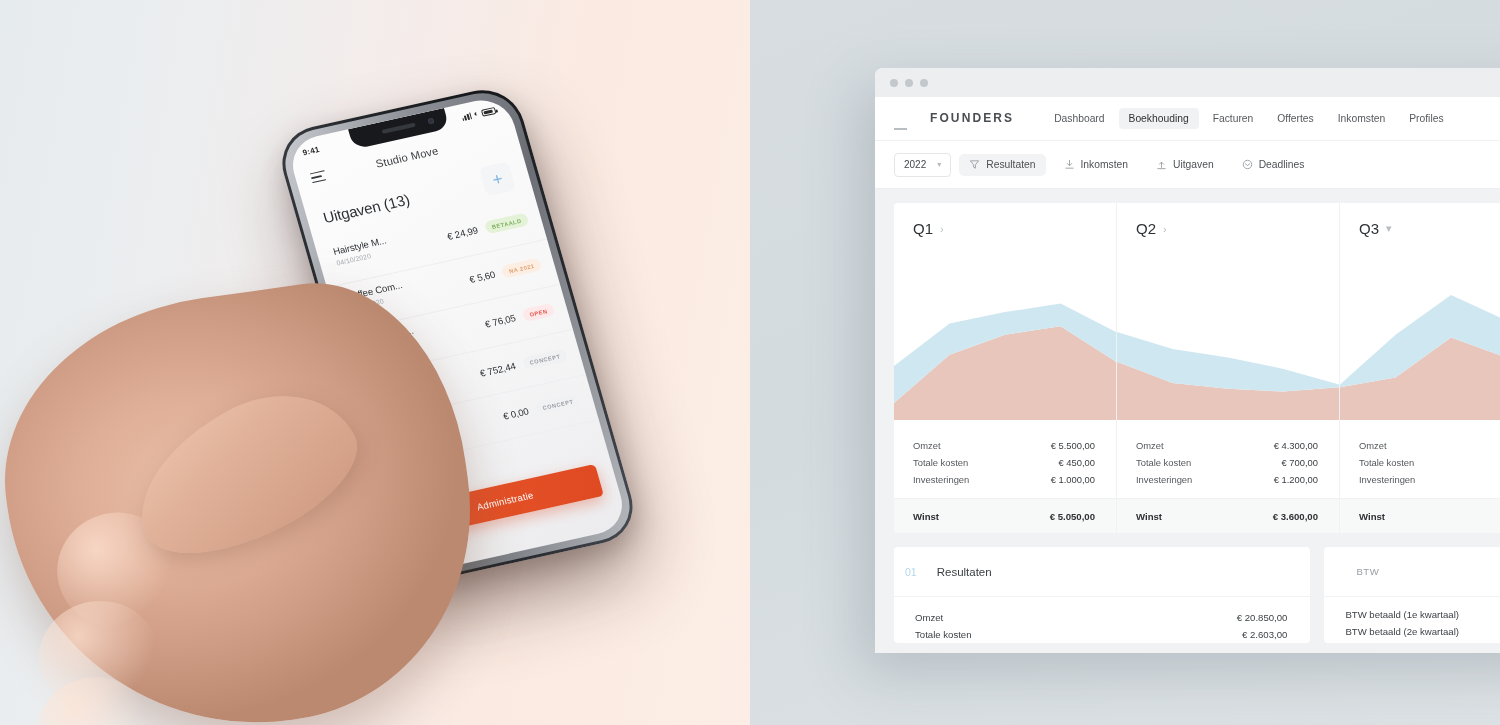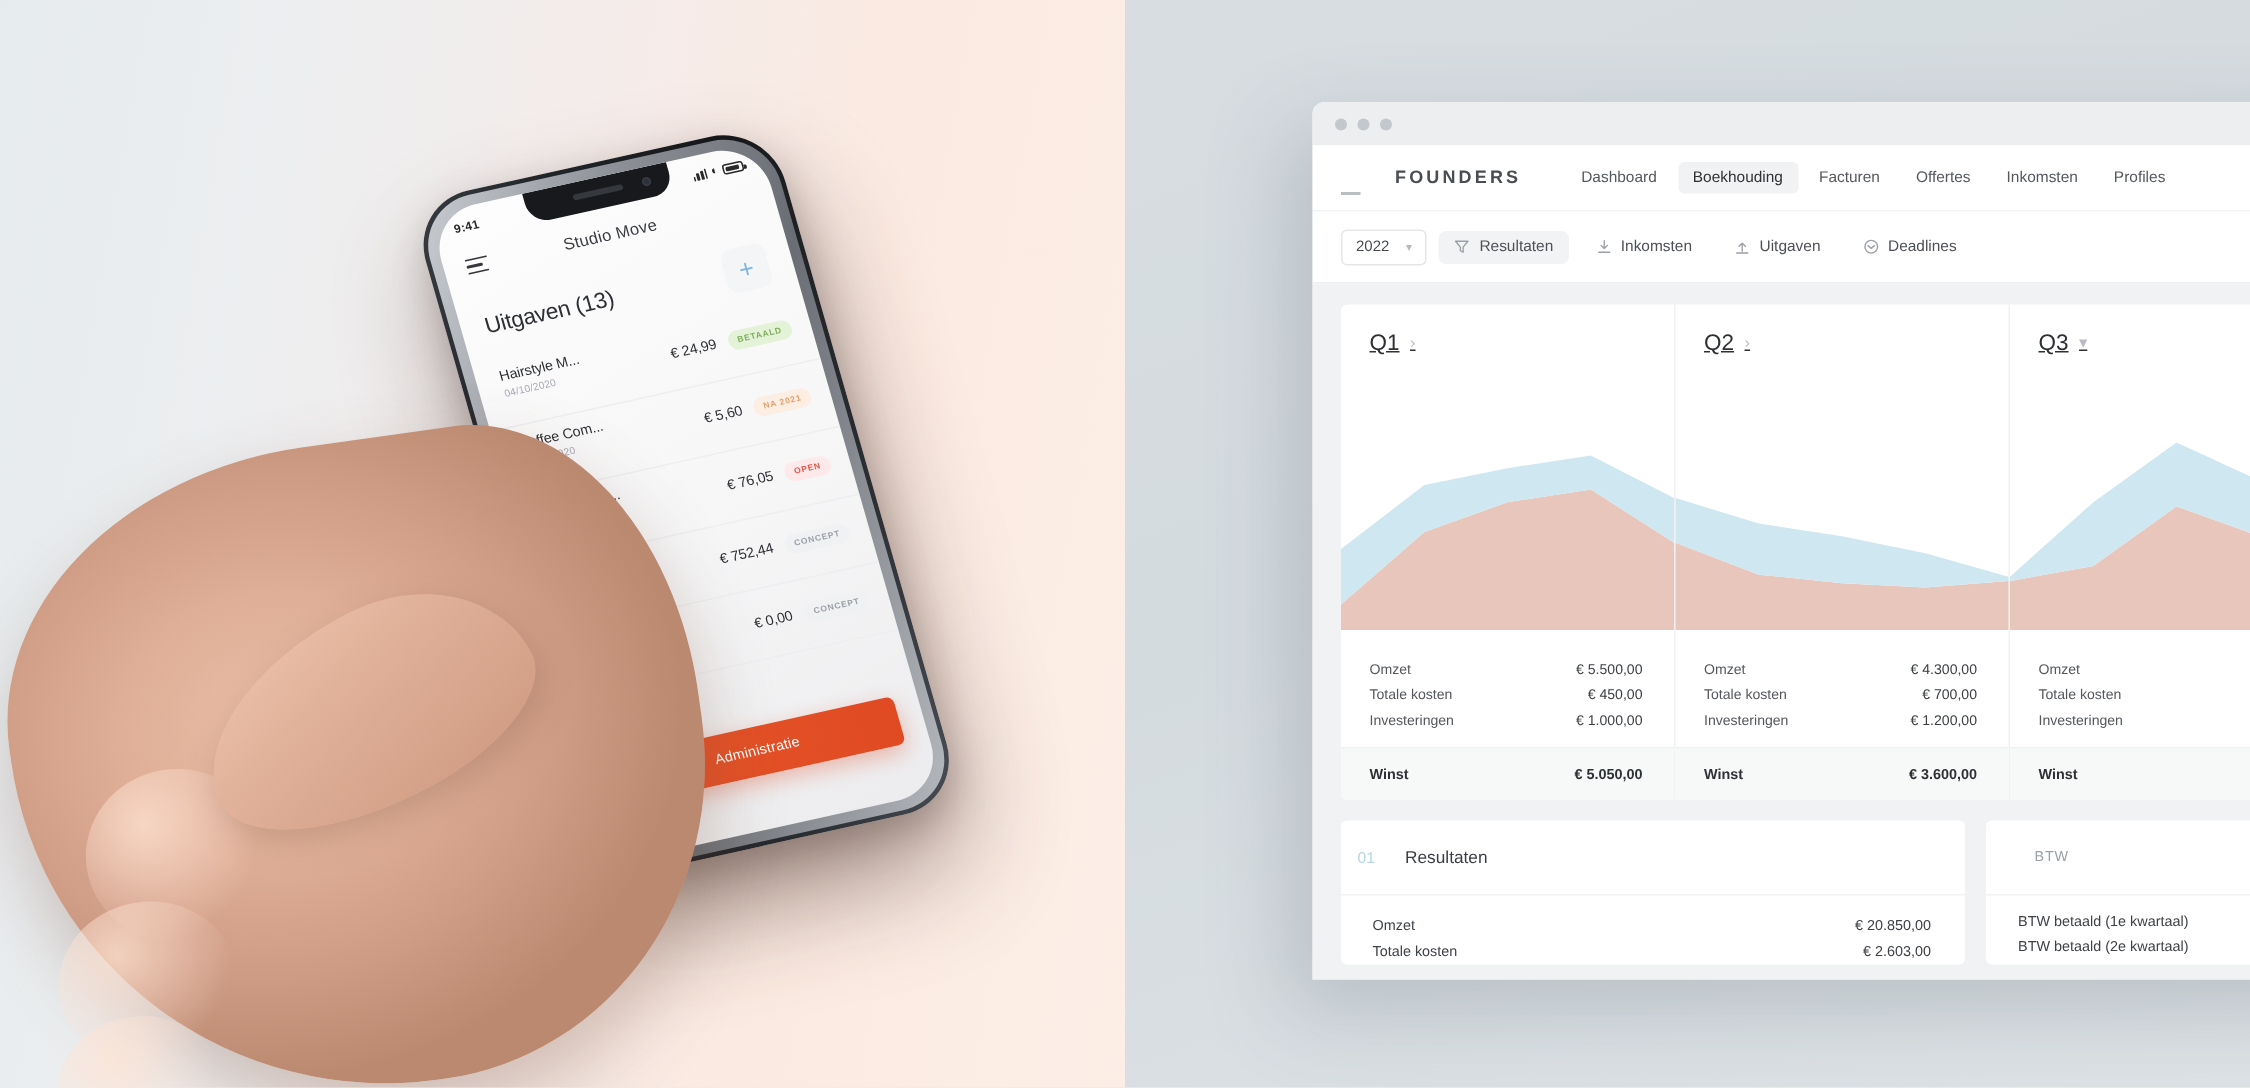--- a/index.html
+++ b/index.html
@@ -208,21 +208,21 @@
   .tbtn svg { display:block; }
 
   .workspace { background:#f1f2f3; padding:14px 0 0 19px; height:100%; }
 
   .qcards {
     display:flex; background:#fff; border-radius:4px;
     height:330px; overflow:hidden; position:relative;
   }
   .qcard { width:223px; position:relative; border-right:1px solid #f0f1f2; }
   .qhead { padding:17px 0 0 19px; }
-  .qtitle { font-size:15px; color:#2e3134; display:flex; align-items:center; gap:7px;text-decoration:underline; }
+  .qtitle { font-size:15px; color:#2e3134; display:flex; align-items:center; gap:7px; }
   .qtitle .chev { color:#b9bdc1; font-size:11px; font-weight:300; }
   .qchart { position:absolute; left:0; right:0; top:75px; height:142px; }
   .qchart svg { display:block; width:100%; height:100%; }
   .qstats { position:absolute; left:0; right:0; bottom:0; }
   .qrow {
     display:flex; justify-content:space-between; align-items:center;
     padding:0 21px 0 19px; height:17px; font-size:9.4px; color:#54585c;
   }
   .qrow .val { color:#3c4044; }
   .qstats-pad { height:10px; }

